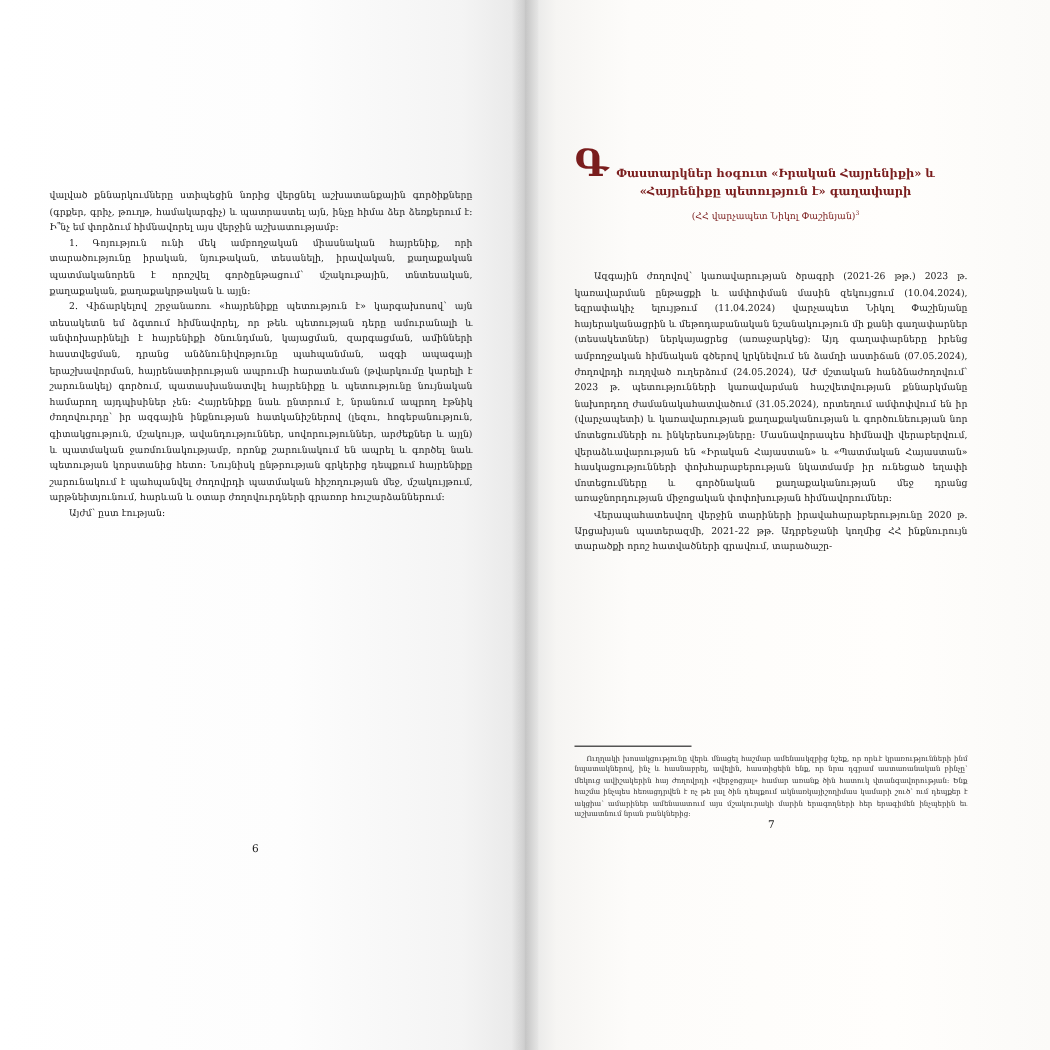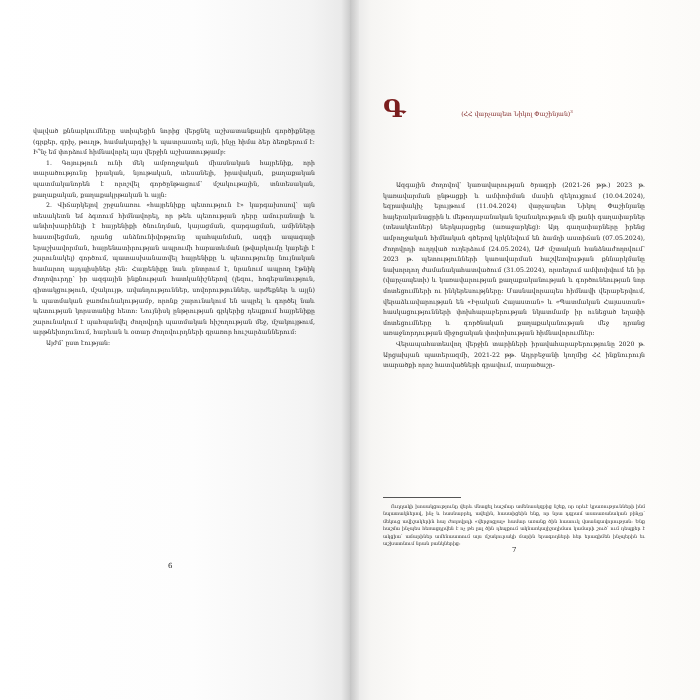--- a/index.html
+++ b/index.html
@@ -162,20 +162,21 @@
     <p>1. Գոյություն ունի մեկ ամբողջական միասնական հայրենիք, որի տարածությունը իրական, նյութական, տեսանելի, իրավական, քաղաքական պատմականորեն է որոշվել գործընթացում՝ մշակութային, տնտեսական, քաղաքական, քաղաքակրթական և այլն։</p>
     <p>2. Վիճարկելով շրջանառու «հայրենիքը պետություն է» կարգախոսով՝ այն տեսակետն եմ ձգտում հիմնավորել, որ թեև պետության դերը ամուրանալի և անփոխարինելի է հայրենիքի ծնունդման, կայացման, զարգացման, ամինների հաստվեցման, դրանց անձնունիվոթյունը պահպանման, ազգի ապագայի երաշխավորման, հայրենատիրության ապրումի հարատևման (թվարկումը կարելի է շարունակել) գործում, պատասխանատվել հայրենիքը և պետությունը նույնական համարող այդպիսիներ չեն։ Հայրենիքը նաև ընտրում է, նրանում ապրող էթնիկ ժողովուրդը՝ իր ազգային ինքնության հատկանիշներով (լեզու, հոգեբանություն, գիտակցություն, մշակույթ, ավանդություններ, սովորություններ, արժեքներ և այլն) և պատմական ջառմունակությամբ, որոնք շարունակում են ապրել և գործել նաև պետության կորստանից հետո։ Նույնիսկ ընթրության գրկերից դեպքում հայրենիքը շարունակում է պահպանվել ժողովրդի պատմական հիշողության մեջ, մշակույթում, արթնեիտյունում, հարևան և օտար ժողովուրդների գրառոր հուշարձաններում։</p>
     <p>Այժմ՝ ըստ էության։</p>
   </div>
 
   <div class="folio folio-left">6</div>
 
   <div class="dropcap">Գ</div>
 
   <div class="chapter-head">
+    <div class="chapter-title">Փաստարկներ հօգուտ «Իրական Հայրենիքի» և «Հայրենիքը պետություն է» գաղափարի</div>
     <div class="chapter-sub"><span>(ՀՀ վարչապետ Նիկոլ Փաշինյան)</span><sup>3</sup></div>
   </div>
 
   <div class="textblock tb-right">
     <p>Ազգային ժողովով՝ կառավարության ծրագրի (2021-26 թթ.) 2023 թ. կառավարման ընթացքի և ամփոփման մասին զեկույցում (10.04.2024), եզրափակիչ ելույթում (11.04.2024) վարչապետ Նիկոլ Փաշինյանը հայերականացրին և մեթոդաբանական նշանակություն մի քանի գաղափարներ (տեսակետներ) ներկայացրեց (առաջարկեց)։ Այդ գաղափարները իրենց ամբողջական հիմնական գծերով կրկնեվում են ձամղի աստիճան (07.05.2024), ժողովրդի ուղղված ուղերձում (24.05.2024), ԱԺ մշտական հանձնաժողովում՝ 2023 թ. պետությունների կառավարման հաշվետվության քննարկմանը նախորդող ժամանակահատվածում (31.05.2024), որտեղում ամփոփվում են իր (վարչապետի) և կառավարության քաղաքականության և գործունեության նոր մոտեցումների ու ինկերեսությները։ Մասնավորապես հիմնավի վերաբերվում, վերաձևավարության են «Իրական Հայաստան» և «Պատմական Հայաստան» հասկացությունների փոխհարաբերության նկատմամբ իր ունեցած եղափի մոտեցումները և գործնական քաղաքականության մեջ դրանց առաջնորդության միջոցական փոփոխության հիմնավորումներ։</p>
     <p>Վերապահատեսվող վերջին տարիների իրավահարաբերությունը 2020 թ. Արցախյան պատերազմի, 2021-22 թթ. Ադրբեջանի կողմից ՀՀ ինքնուրույն տարածքի որոշ հատվածների գրավում, տարածաշր-</p>
   </div>
 
   <div class="footnote-rule"></div>
   <div class="footnote">

